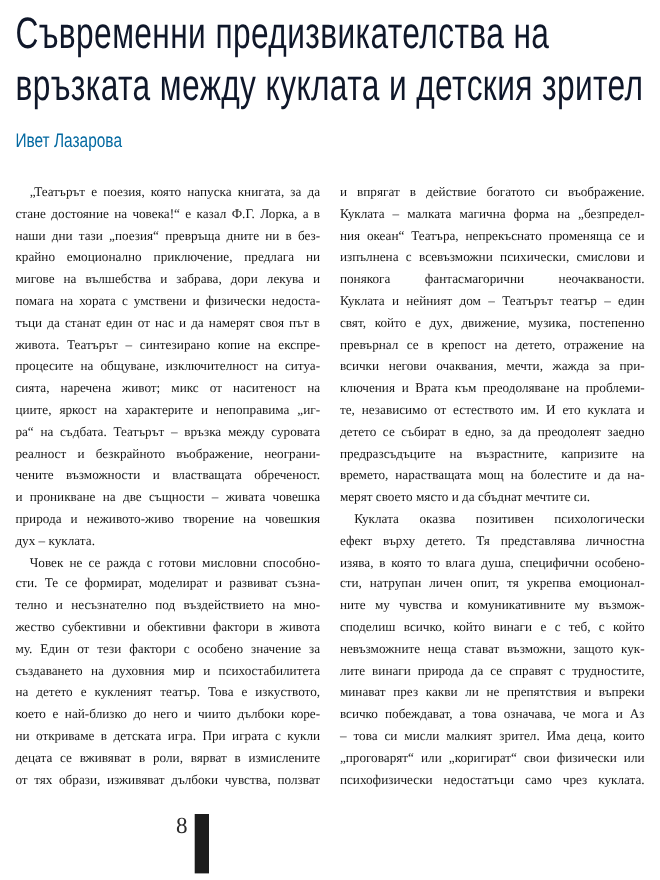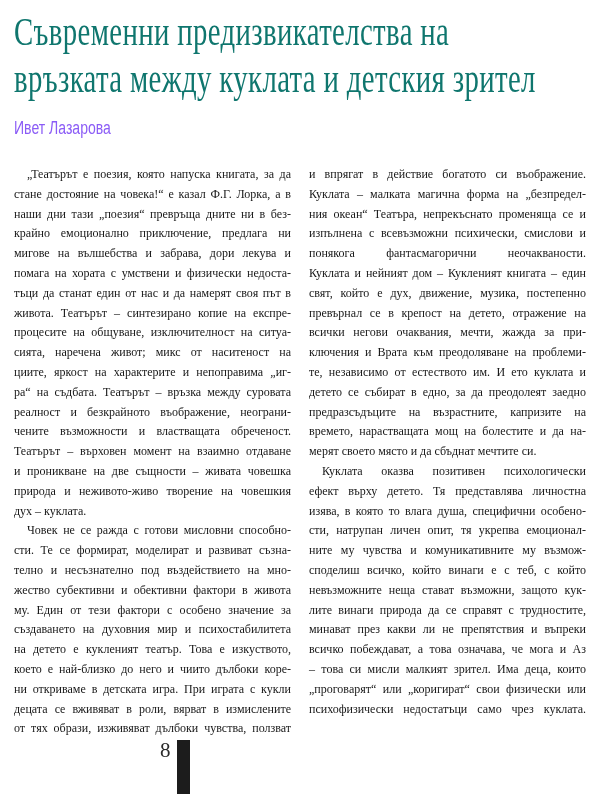--- a/index.html
+++ b/index.html
@@ -8,38 +8,38 @@
     background: #ffffff;
     color: #1b1b1b;
     font-family: "Liberation Serif", serif;
     overflow: hidden;
     position: relative;
   }
   .page { padding: 8px 14px 0 14px; }
 
   
   .title {
-    font-family: Liberation Serif, serif;
+    font-family: Liberation Sans, sans-serif;
     font-weight: 400;
     font-size: 40px;
     line-height: 47px;
-    color: #0f766e;
+    color: #0f172a;
     white-space: nowrap;
     margin: 0;
   }
   .title .cond {
     display: inline-block;
     transform: scaleX(0.72);
     transform-origin: 0 50%;
     letter-spacing: 0.5px;
   }
   .author {
     font-family: "Liberation Sans", sans-serif;
     font-size: 18px;
-    color: #8b5cf6;
+    color: #0369a1;
     margin-top: 16px;
     white-space: nowrap;
   }
   .author .cond {
     display: inline-block;
     transform: scaleX(0.78);
     transform-origin: 0 50%;
   }
 
   
@@ -102,21 +102,20 @@
         <div class="line">мигове на вълшебства и забрава, дори лекува и</div>
         <div class="line">помага на хората с умствени и физически недоста-</div>
         <div class="line">тъци да станат един от нас и да намерят своя път в</div>
         <div class="line">живота. Театърът – синтезирано копие на експре-</div>
         <div class="line">процесите на общуване, изключителност на ситуа-</div>
         <div class="line">сията, наречена живот; микс от наситеност на</div>
         <div class="line">циите, яркост на характерите и непоправима „иг-</div>
         <div class="line">ра“ на съдбата. Театърът – връзка между суровата</div>
         <div class="line">реалност и безкрайното въображение, неограни-</div>
         <div class="line">чените възможности и властващата обреченост.</div>
-        <div class="line">Театърът – върховен момент на взаимно отдаване</div>
         <div class="line">и проникване на две същности – живата човешка</div>
         <div class="line">природа и неживото-живо творение на човешкия</div>
         <div class="line lastline">дух – куклата.</div>
         <div class="line indent">Човек не се ражда с готови мисловни способно-</div>
         <div class="line">сти. Те се формират, моделират и развиват съзна-</div>
         <div class="line">телно и несъзнателно под въздействието на мно-</div>
         <div class="line">жество субективни и обективни фактори в живота</div>
         <div class="line">му. Един от тези фактори с особено значение за</div>
         <div class="line">създаването на духовния мир и психостабилитета</div>
         <div class="line">на детето е кукленият театър. Това е изкуството,</div>
@@ -124,21 +123,21 @@
         <div class="line">ни откриваме в детската игра. При играта с кукли</div>
         <div class="line">децата се вживяват в роли, вярват в измислените</div>
         <div class="line">от тях образи, изживяват дълбоки чувства, ползват</div>
       </div>
     <div class="col">
         <div class="line">и впрягат в действие богатото си въображение.</div>
         <div class="line">Куклата – малката магична форма на „безпредел-</div>
         <div class="line">ния океан“ Театъра, непрекъснато променяща се и</div>
         <div class="line">изпълнена с всевъзможни психически, смислови и</div>
         <div class="line">понякога фантасмагорични неочакваности.</div>
-        <div class="line">Куклата и нейният дом – Кукленият книгата – един</div>
+        <div class="line">Куклата и нейният дом – Театърът театър – един</div>
         <div class="line">свят, който е дух, движение, музика, постепенно</div>
         <div class="line">превърнал се в крепост на детето, отражение на</div>
         <div class="line">всички негови очаквания, мечти, жажда за при-</div>
         <div class="line">ключения и Врата към преодоляване на проблеми-</div>
         <div class="line">те, независимо от естеството им. И ето куклата и</div>
         <div class="line">детето се събират в едно, за да преодолеят заедно</div>
         <div class="line">предразсъдъците на възрастните, капризите на</div>
         <div class="line">времето, нарастващата мощ на болестите и да на-</div>
         <div class="line lastline">мерят своето място и да сбъднат мечтите си.</div>
         <div class="line indent">Куклата оказва позитивен психологически</div>

